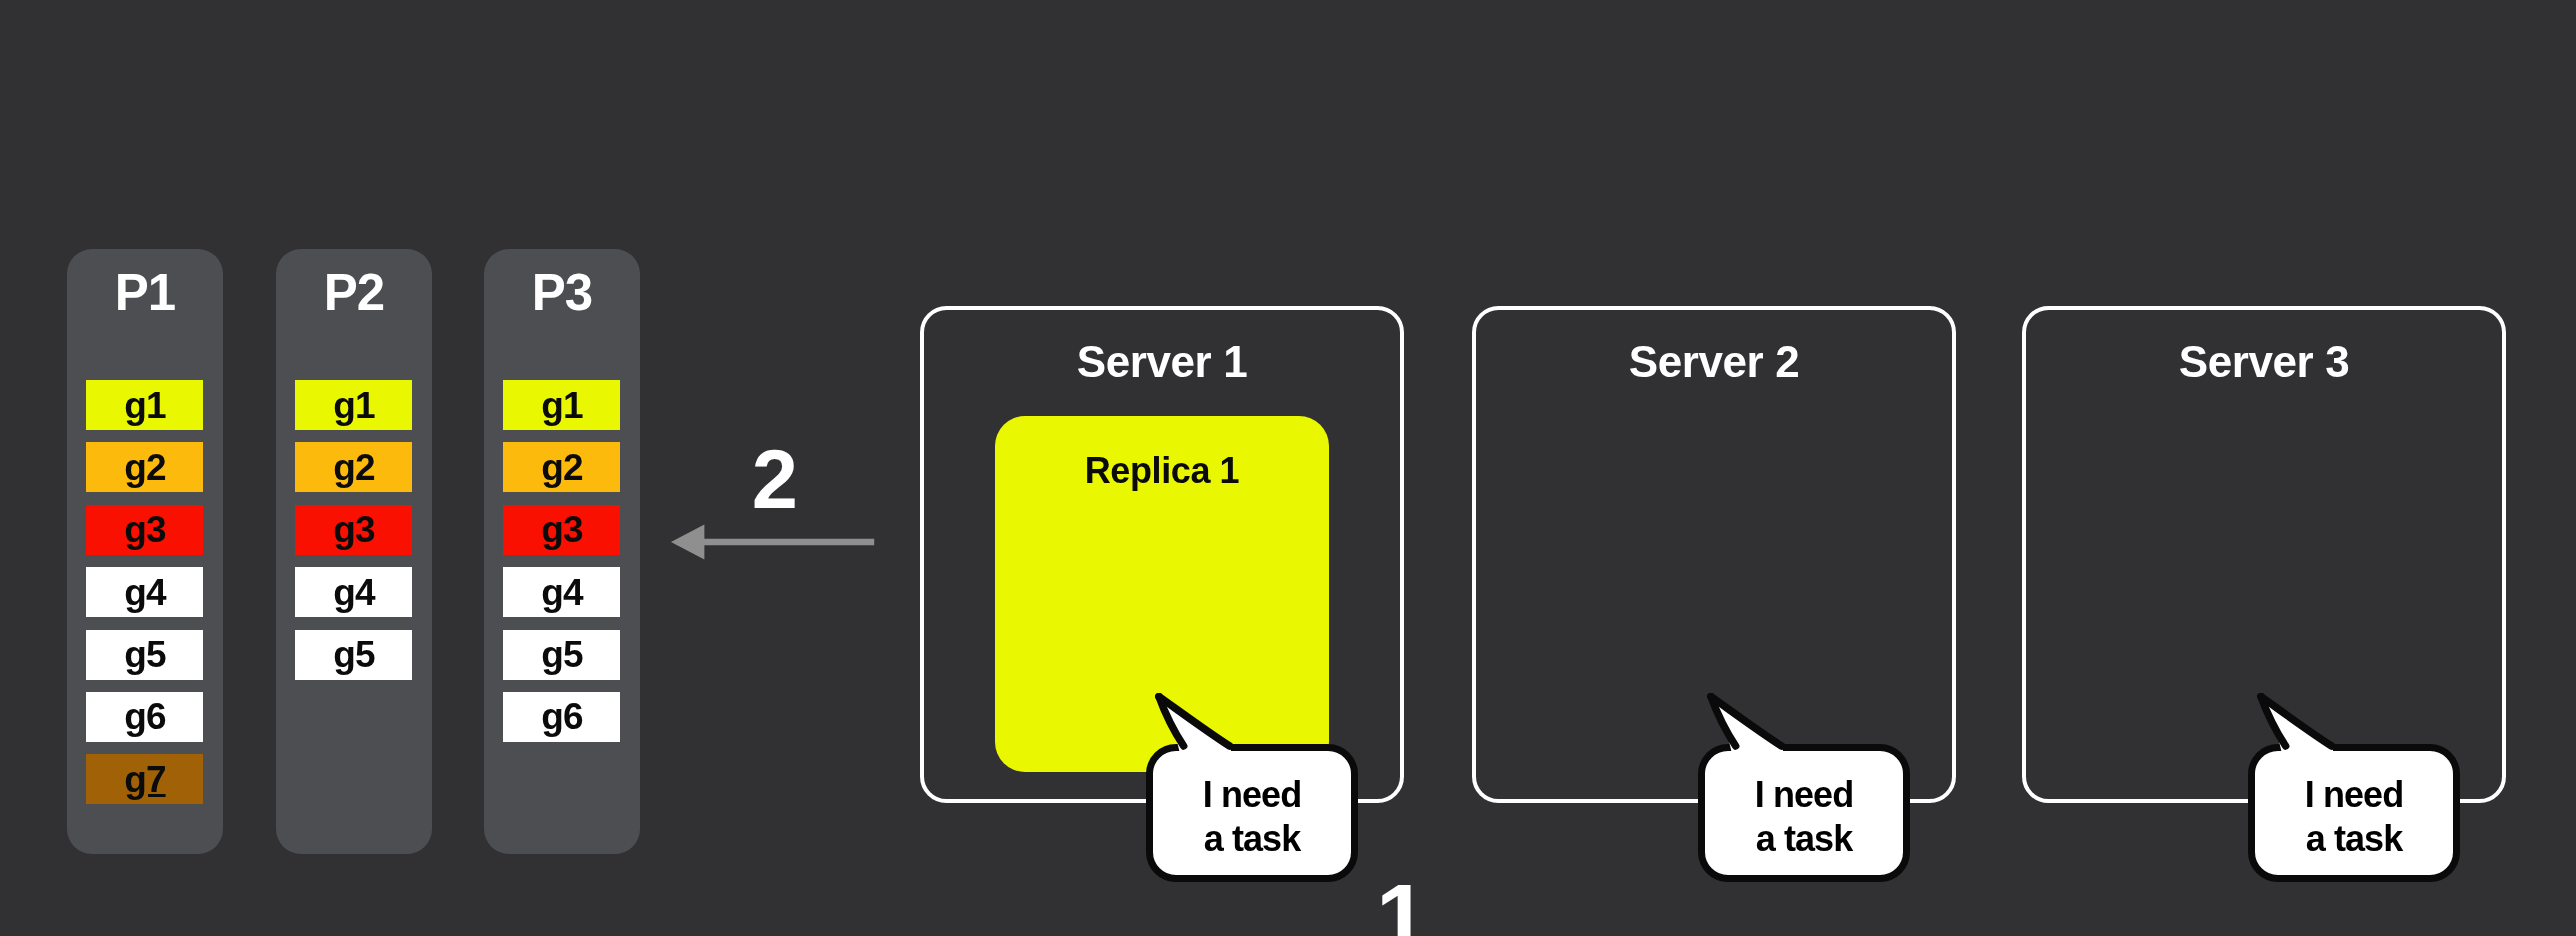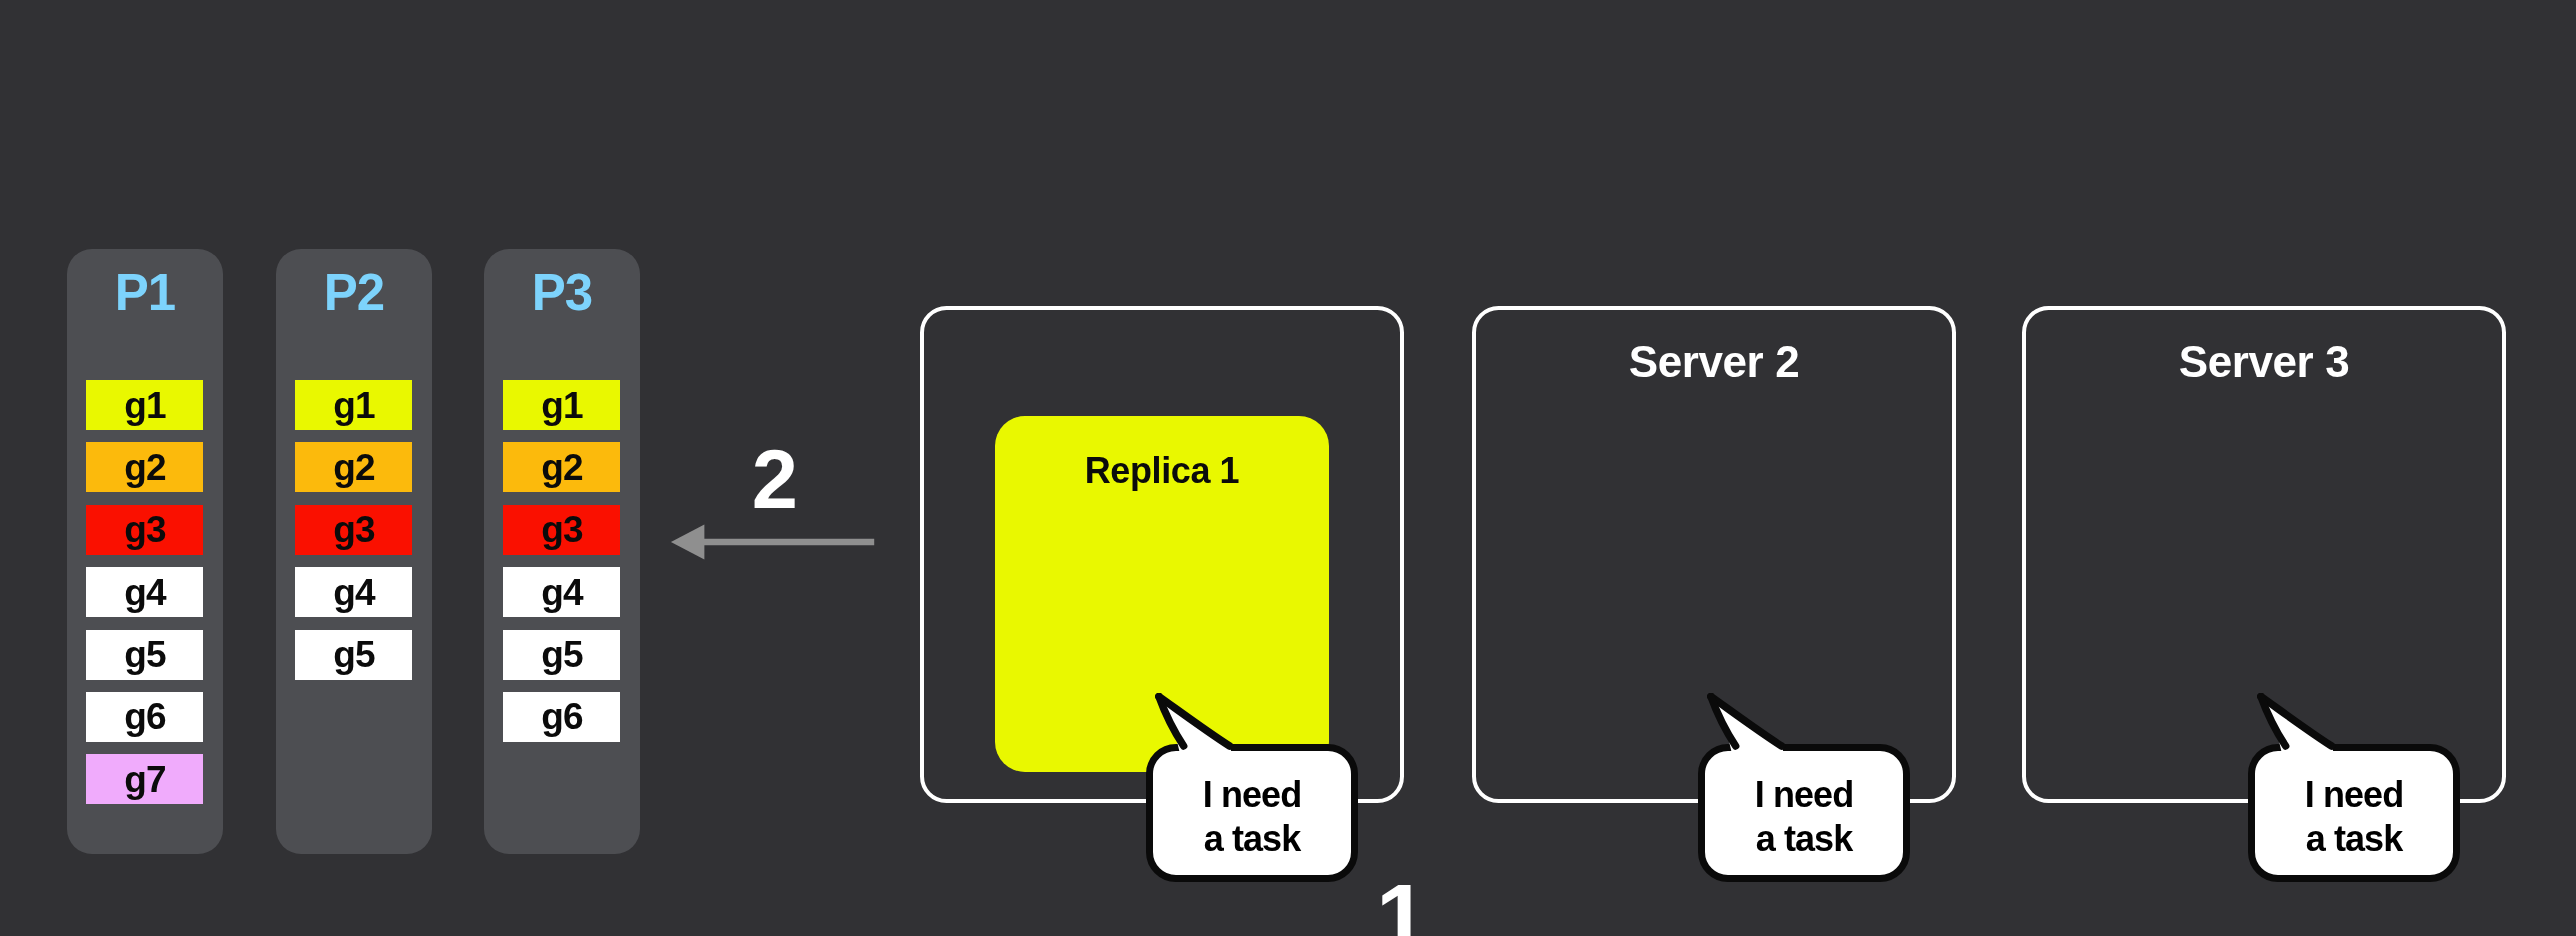--- a/index.html
+++ b/index.html
@@ -8,21 +8,21 @@
     position:relative;width:2576px;height:937px;overflow:hidden;background:#313134;
     font-family:"Liberation Sans","DejaVu Sans",sans-serif;
   }
 
   
   .partition{
     position:absolute;top:249px;width:156px;height:605px;
     background:#4D4E52;border-radius:25px;
   }
   .partition-title{
-    margin-top:16px;text-align:center;color:#7dd3fc;
+    margin-top:16px;text-align:center;color:#ffffff;
     font-size:51px;font-weight:bold;letter-spacing:-0.9px;line-height:1.1;
   }
   .cells{position:absolute;left:19.4px;top:131px;width:117px;}
   .cell{
     width:117px;height:50px;margin-bottom:12.4px;background:#FFFFFF;
     color:#0B0B0B;font-size:37px;font-weight:bold;letter-spacing:-0.9px;
     display:flex;align-items:center;justify-content:center;line-height:1;
   }
 
   
@@ -65,21 +65,21 @@
 
   <div class="partition" style="left: 67px; background: rgb(77, 78, 82);">
     <div class="partition-title">P1</div>
     <div class="cells">
         <div class="cell" style="background: rgb(233, 248, 0);">g1</div>
         <div class="cell" style="background: rgb(252, 186, 12);">g2</div>
         <div class="cell" style="background: rgb(250, 16, 0);">g3</div>
         <div class="cell" style="background: rgb(255, 255, 255);">g4</div>
         <div class="cell" style="background: rgb(255, 255, 255);">g5</div>
         <div class="cell" style="background: rgb(255, 255, 255);">g6</div>
-        <div class="cell" style="background: #f0abfc;">g7</div>
+        <div class="cell" style="background: #a16207; text-decoration: underline;">g7</div>
       </div>
   </div>
   <div class="partition" style="left: 276px; background: rgb(77, 78, 82);">
     <div class="partition-title">P2</div>
     <div class="cells">
         <div class="cell" style="background: rgb(233, 248, 0);">g1</div>
         <div class="cell" style="background: rgb(252, 186, 12);">g2</div>
         <div class="cell" style="background: rgb(250, 16, 0);">g3</div>
         <div class="cell" style="background: rgb(255, 255, 255);">g4</div>
         <div class="cell" style="background: rgb(255, 255, 255);">g5</div>
@@ -97,20 +97,21 @@
       </div>
   </div>
 
   <div class="step-label step2">2</div>
   <svg class="arrow-svg" viewBox="0 0 240 50">
     <line x1="235" y1="25" x2="34" y2="25" stroke="#8F8F8F" stroke-width="7.5"></line>
     <polygon points="4,25 42,5 42,45" fill="#8F8F8F"></polygon>
   </svg>
 
   <div class="server" style="left:920px">
+    <div class="server-title">Server 1</div>
     <div class="replica" style="background: rgb(233, 248, 0);">
       <span class="replica-label">Replica 1</span>
     </div>
     <svg class="tail-svg" viewBox="0 0 150 120">
       <path d="M 20 4 C 48 24 75 44 100 60 L 105 76 L 45 76 C 40 44 30 24 20 4 Z" fill="#FFFFFF" stroke="none"></path>
       <path d="M 20 4 C 48 24 75 44 100 60" fill="none" stroke="#0A0A0A" stroke-width="8.5" stroke-linecap="round"></path>
       <path d="M 20 4 C 28 26 38 45 48 60" fill="none" stroke="#0A0A0A" stroke-width="8.5" stroke-linecap="round"></path>
     </svg>
     <div class="bubble">
       <div>I need</div>

